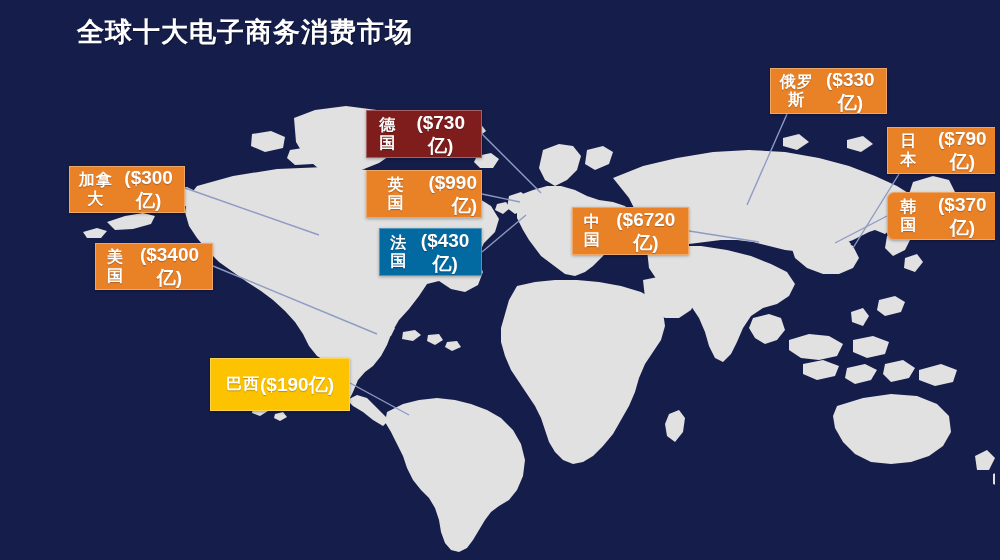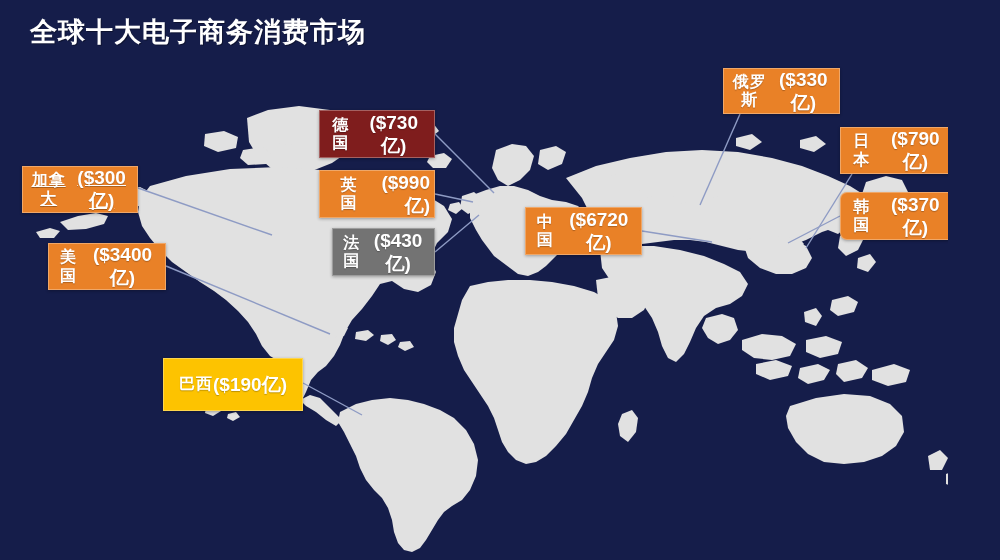--- a/index.html
+++ b/index.html
@@ -2,21 +2,21 @@
 <html lang="zh"><head>
 <meta charset="utf-8">
 <style>
   html,body{margin:0;padding:0;}
   body{
     width:1000px;height:560px;overflow:hidden;
     background:#151D4A;
     font-family:"Liberation Sans","DejaVu Sans",sans-serif;
     position:relative;
   }
-  #stage{position:absolute;inset:0;width:948px;height:560px;overflow:hidden;}
+  #stage{position:absolute;inset:0;width:948px;height:560px;overflow:hidden;margin-left:47px;}
 
   
   .title{
     position:absolute;left:30px;top:18px;
     font-size:27px;font-weight:bold;color:#ffffff;
     letter-spacing:1px;line-height:1.1;
     text-shadow:1px 1px 0 rgba(0,0,0,.35);
     white-space:nowrap;
   }
 
@@ -192,41 +192,41 @@
       <line x1="435" y1="252" x2="479" y2="215" stroke="#8E9BC4" stroke-width="1.4"></line>
       <line x1="642" y1="231" x2="712" y2="242" stroke="#8E9BC4" stroke-width="1.4"></line>
       <line x1="740" y1="114" x2="700" y2="205" stroke="#8E9BC4" stroke-width="1.4"></line>
       <line x1="852" y1="174" x2="806" y2="248" stroke="#8E9BC4" stroke-width="1.4"></line>
       <line x1="840" y1="216" x2="788" y2="243" stroke="#8E9BC4" stroke-width="1.4"></line>
     </svg>
 
   <div class="title" style="color: rgb(255, 255, 255);">全球十大电子商务消费市场</div>
 
   <div id="labels">
-      <div class="callout" style="left: 22px; top: 166px; width: 116px; height: 47px; background: rgb(233, 129, 39); color: rgb(255, 255, 255); text-decoration: underline;">
+      <div class="callout" style="left: 22px; top: 166px; width: 116px; height: 47px; background: rgb(233, 129, 39); color: rgb(255, 255, 255);">
         <div class="cname">加拿大</div>
         <div class="cval">($300亿)</div>
       </div>
       <div class="callout" style="left: 48px; top: 243px; width: 118px; height: 47px; background: rgb(233, 129, 39); color: rgb(255, 255, 255);">
         <div class="cname">美国</div>
         <div class="cval">($3400亿)</div>
       </div>
       <div class="callout" style="left: 163px; top: 358px; width: 140px; height: 53px; background: rgb(253, 195, 0); color: rgb(255, 255, 255);">
         <div class="cname">巴西</div>
         <div class="cval">($190亿)</div>
       </div>
       <div class="callout" style="left: 319px; top: 110px; width: 116px; height: 48px; background: #7f1d1d; color: rgb(255, 255, 255);">
         <div class="cname">德国</div>
         <div class="cval">($730亿)</div>
       </div>
       <div class="callout" style="left: 319px; top: 170px; width: 116px; height: 48px; background: rgb(233, 129, 39); color: rgb(255, 255, 255); text-align: right;">
         <div class="cname">英国</div>
         <div class="cval">($990亿)</div>
       </div>
-      <div class="callout" style="left: 332px; top: 228px; width: 103px; height: 48px; background: #737373; color: rgb(255, 255, 255);">
+      <div class="callout" style="left: 332px; top: 228px; width: 103px; height: 48px; background: #0369a1; color: rgb(255, 255, 255);">
         <div class="cname">法国</div>
         <div class="cval">($430亿)</div>
       </div>
       <div class="callout" style="left: 525px; top: 207px; width: 117px; height: 48px; background: rgb(233, 129, 39); color: rgb(255, 255, 255);">
         <div class="cname">中国</div>
         <div class="cval">($6720亿)</div>
       </div>
       <div class="callout" style="left: 723px; top: 68px; width: 117px; height: 46px; background: rgb(233, 129, 39); color: rgb(255, 255, 255);">
         <div class="cname">俄罗斯</div>
         <div class="cval">($330亿)</div>

